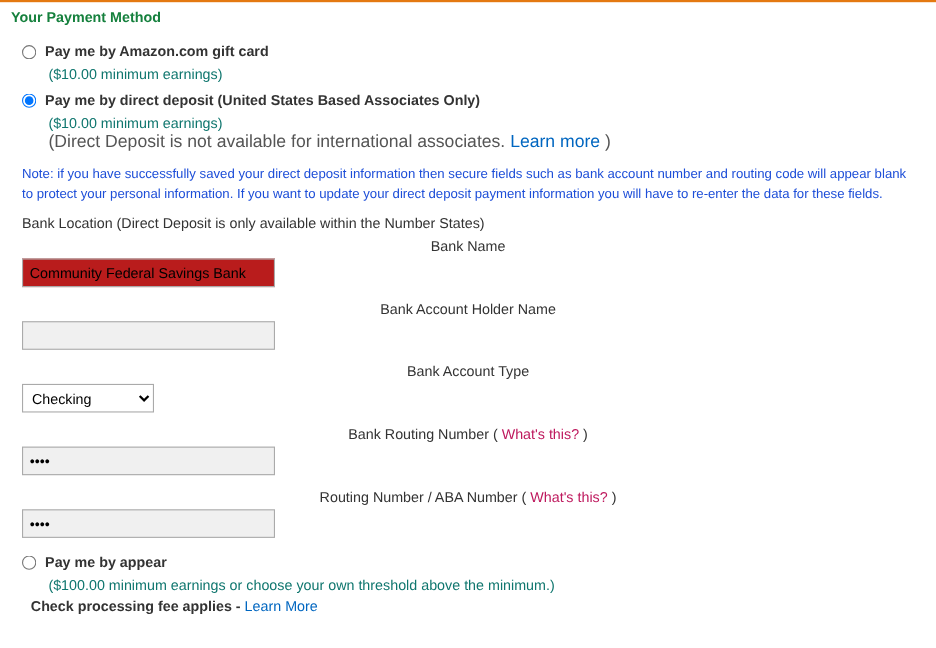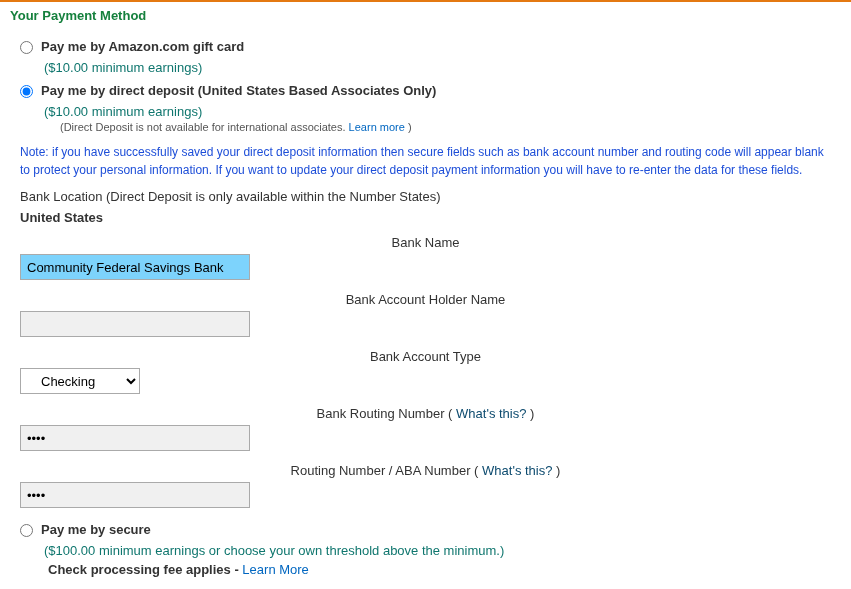--- a/index.html
+++ b/index.html
@@ -54,22 +54,22 @@
     }
 
     .radio-sublabel {
       margin-left: 24px;
       font-size: 13px;
       color: #0f766e;
       margin-bottom: 2px;
     }
 
     .radio-note {
-      margin-left: 40px;
-      font-size: 11px;
+      margin-left: 24px;
+      font-size: 16px;
       color: #555;
       margin-bottom: 8px;
     }
 
     .radio-note a {
       color: #0066c0;
       text-decoration: none;
     }
 
     .note-box {
@@ -95,50 +95,50 @@
     }
 
     .form-label {
       font-size: 13px;
       margin-bottom: 4px;
       display: block;
       text-align: center;
     }
 
     .form-label a {
-      color: #0c4a6e;
+      color: #be185d;
       text-decoration: none;
     }
 
     .form-input {
       width: 230px;
       height: 26px;
       border: 1px solid #aaa;
       padding: 3px 6px;
       font-size: 13px;
       font-family: Arial, Helvetica, sans-serif;
-      background: #7dd3fc;
+      background: #b91c1c;
     }
 
     .form-select {
       width: 120px;
       height: 26px;
       border: 1px solid #aaa;
-      padding: 2px 16px;
+      padding: 2px 4px;
       font-size: 13px;
       font-family: Arial, Helvetica, sans-serif;
       background: #fff;
     }
 
     .masked-input {
       background: #f0f0f0;
     }
 
     .check-processing-note {
-      margin-left: 28px;
+      margin-left: 8px;
       margin-top: 4px;
       font-size: 13px;
       font-weight: bold;
     }
 
     .check-processing-note a {
       color: #0066c0;
       text-decoration: none;
       font-weight: normal;
     }
@@ -171,21 +171,20 @@
     <div class="radio-sublabel">($10.00 minimum earnings)</div>
     <div class="radio-note">
       (<span>Direct Deposit is not available for international associates.</span>
       <a href="#">Learn more</a>
       <span> )</span>
     </div>
 
     <div class="note-box">Note: if you have successfully saved your direct deposit information then secure fields such as bank account number and routing code will appear blank to protect your personal information. If you want to update your direct deposit payment information you will have to re-enter the data for these fields.</div>
 
     <div class="location-info">Bank Location (Direct Deposit is only available within the Number States)</div>
-    <div class="location-country">United States</div>
 
     <div class="form-group">
       <label class="form-label" for="bank_name">Bank Name</label>
       <input type="text" id="bank_name" class="form-input" value="Community Federal Savings Bank" style="">
     </div>
 
     <div class="form-group">
       <label class="form-label" for="account_holder">Bank Account Holder Name</label>
       <input type="text" id="account_holder" class="form-input masked-input" value="" style="">
     </div>
@@ -211,21 +210,21 @@
         <span>Routing Number / ABA Number</span>
         <span> ( </span><a href="#">What's this?</a><span> )</span>
       </label>
       <input type="text" id="routing_number" class="form-input masked-input" value="••••" style="">
     </div>
 
     <div style="margin-top: 14px;">
       <div class="radio-option">
         <input type="radio" name="payment_method" id="pay_check" style="">
         <label for="pay_check" class="radio-label">
-          <strong>Pay me by secure</strong>
+          <strong>Pay me by appear</strong>
         </label>
       </div>
       <div class="radio-sublabel">($100.00 minimum earnings or choose your own threshold above the minimum.)</div>
       <div class="check-processing-note">
         <span>Check processing fee applies - </span><a href="#">Learn More</a>
       </div>
     </div>
 
   </div>
 </div>

